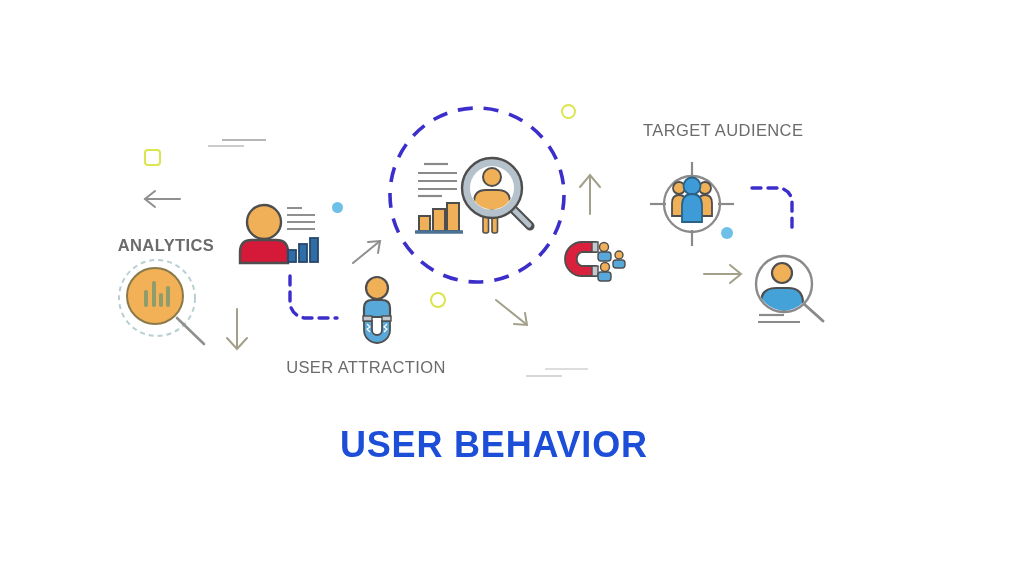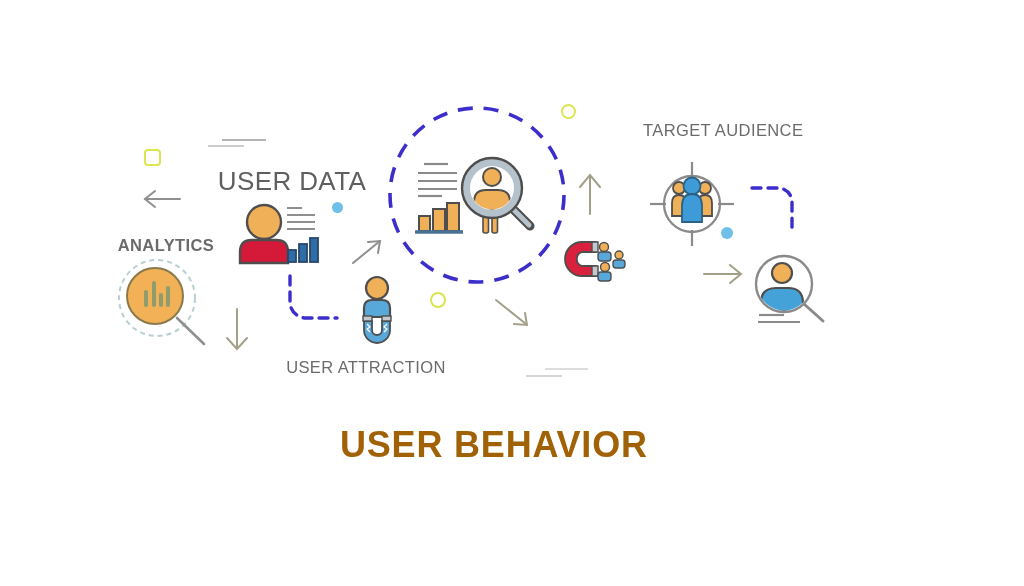--- a/index.html
+++ b/index.html
@@ -9,21 +9,21 @@
   }
   .abs{position:absolute;}
   .label{
     color:#6b6b6b;font-size:16.5px;letter-spacing:.4px;text-align:center;
     white-space:nowrap;line-height:19px;
   }
   .label-lg{
     color:#5f5f5f;font-size:26px;letter-spacing:.4px;text-align:center;white-space:nowrap;
   }
   .title{
-    color:#a16207;font-size:36px;font-weight:bold;letter-spacing:.8px;text-align:center;white-space:nowrap;
+    color:#1d4ed8;font-size:36px;font-weight:bold;letter-spacing:.8px;text-align:center;white-space:nowrap;
   }
   .lime-square{width:13px;height:13px;border:2.5px solid #dbe54d;border-radius:4px;}
   .lime-circle{border:2.5px solid #dbe54d;border-radius:50%;}
   .dot-blue{background:#6fc0e8;border-radius:50%;}
   svg{display:block;overflow:visible;}
 </style>
 </head>
 <body>
 
 <div id="slide">
@@ -93,21 +93,20 @@
     <circle cx="45" cy="46" r="28" fill="#f2b057" stroke="#8a7a4a" stroke-width="2"></circle>
     <g stroke="#8f9c6b" stroke-width="4" stroke-linecap="round">
       <line x1="36" y1="42" x2="36" y2="55"></line>
       <line x1="44" y1="33" x2="44" y2="55"></line>
       <line x1="51" y1="45" x2="51" y2="55"></line>
       <line x1="58" y1="38" x2="58" y2="55"></line>
     </g>
     <line x1="67" y1="68" x2="94" y2="94" stroke="#8f8f8f" stroke-width="2.6" stroke-linecap="round"></line>
   </svg>
 
-  <div class="abs label-lg" style="left:212px;top:166px;width:160px;">USER DATA</div>
   <svg class="abs" style="left:234px;top:198px;" width="92" height="70">
     <circle cx="30" cy="24" r="17" fill="#f0b057" stroke="#4e4e4e" stroke-width="2.4"></circle>
     <path d="M6,65 V54 Q6,42 18,42 H42 Q54,42 54,54 V65 Z" fill="#d41a38" stroke="#4e4e4e" stroke-width="2.4"></path>
     <g stroke="#8f8f8f" stroke-width="2">
       <line x1="53" y1="10" x2="68" y2="10"></line>
       <line x1="53" y1="17" x2="81" y2="17"></line>
       <line x1="53" y1="24" x2="81" y2="24"></line>
       <line x1="53" y1="31" x2="81" y2="31"></line>
     </g>
     <g fill="#2e6da6" stroke="#27476b" stroke-width="1.8">

